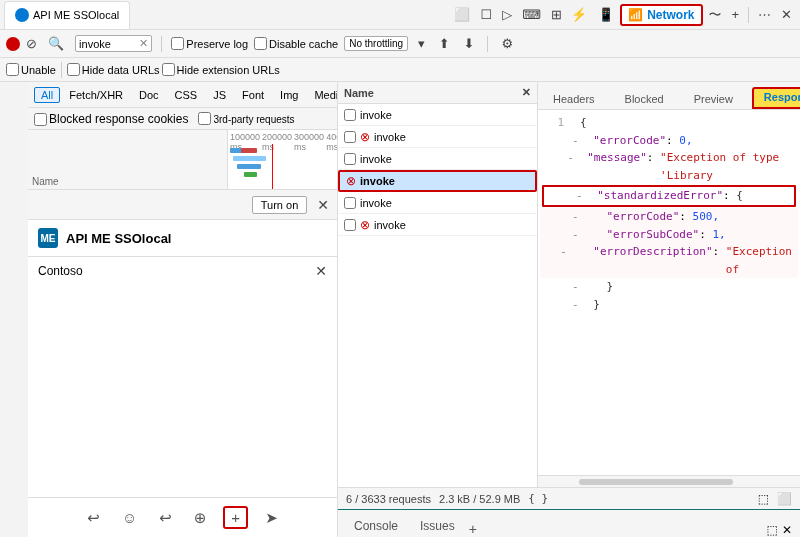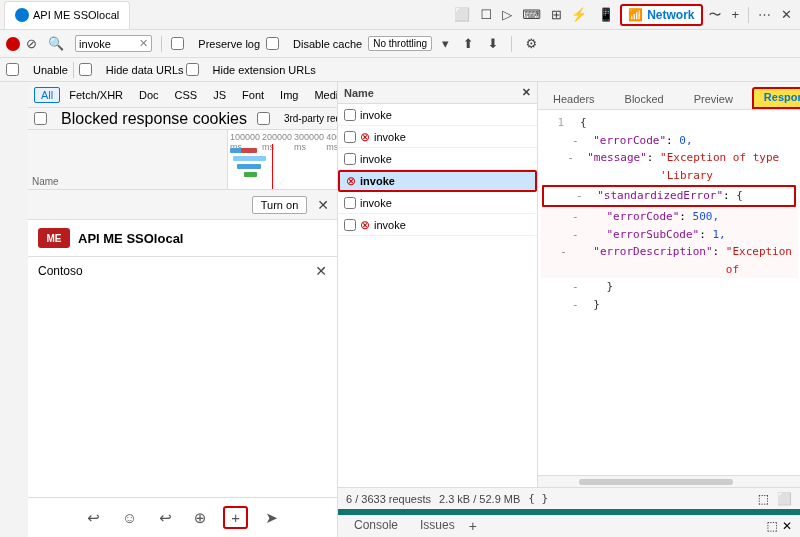--- a/index.html
+++ b/index.html
@@ -13,21 +13,21 @@
     .devtools-icon-btn { cursor: pointer; color: #444; font-size: 13px; padding: 2px 4px; border: none; background: none; }
     .toolbar-icon-btn { cursor: pointer; color: #444; font-size: 13px; padding: 2px 5px; border: none; background: none; border-radius: 3px; }
     .toolbar-separator { width: 1px; height: 16px; background: #ccc; margin: 0 3px; }
 
     
     .devtools-toolbar2 { height: 28px; background: #f5f5f5; display: flex; align-items: center; padding: 0 6px; border-bottom: 1px solid #ddd; gap: 6px; font-size: 11px; }
     .record-btn { width: 14px; height: 14px; background: #cc0000; border-radius: 50%; border: none; cursor: pointer; }
     .clear-btn { font-size: 13px; cursor: pointer; color: #444; border: none; background: none; }
     .search-box-wrap { display: flex; align-items: center; border: 1px solid #aaa; background: #fff; border-radius: 2px; padding: 1px 3px; }
     .search-box { border: none; outline: none; font-size: 11px; width: 60px; }
-    .checkbox-label { display: flex; align-items: center; gap: 14px; cursor: pointer; white-space: nowrap; }
+    .checkbox-label { display: flex; align-items: flex-end; gap: 2px; cursor: pointer; white-space: nowrap; }
     .throttle-btn { border: 1px solid #aaa; background: #fff; font-size: 10px; padding: 1px 4px; cursor: pointer; border-radius: 2px; }
 
     
     .filter-bar { height: 24px; background: #f5f5f5; display: flex; align-items: center; padding: 0 6px; border-bottom: 1px solid #ddd; gap: 2px; font-size: 11px; }
     .filter-btn { padding: 1px 6px; border: 1px solid transparent; background: none; cursor: pointer; border-radius: 2px; font-size: 11px; }
     .filter-btn.active { border-color: #0078d4; color: #0078d4; background: #e8f0fe; }
 
     
     .blocked-bar { height: 22px; background: #f5f5f5; display: flex; align-items: center; padding: 0 6px; border-bottom: 1px solid #ddd; gap: 10px; font-size: 11px; }
 
@@ -42,21 +42,21 @@
     .tbar.red { background: #cc4444; }
     .tbar.green { background: #44aa44; }
     .vline { position: absolute; width: 1px; background: red; top: 0; bottom: 0; left: 40%; }
 
     
     .left-panel { width: 310px; min-width: 310px; background: #fff; border-right: 1px solid #ddd; display: flex; flex-direction: column; overflow: hidden; }
     .left-panel-header { height: 30px; background: #f5f5f5; display: flex; align-items: center; padding: 0 8px; border-bottom: 1px solid #ddd; gap: 6px; }
     .turn-on-btn { margin-left: auto; border: 1px solid #aaa; background: #fff; padding: 2px 8px; cursor: pointer; font-size: 11px; border-radius: 2px; }
     .close-x { cursor: pointer; color: #444; border: none; background: none; font-size: 14px; margin-left: 4px; }
     .sso-title-row { display: flex; align-items: center; padding: 8px 10px; gap: 8px; border-bottom: 1px solid #ddd; }
-    .sso-icon { width: 32px; height: 20px; background: #b91c1c; border-radius: 3px; display: flex; align-items: center; justify-content: center; color: #fff; font-size: 10px; font-weight: bold; }
+    .sso-icon { width: 20px; height: 20px; background: #0369a1; border-radius: 3px; display: flex; align-items: center; justify-content: center; color: #fff; font-size: 10px; font-weight: bold; }
     .sso-title { font-size: 13px; font-weight: 600; }
     .contoso-row { display: flex; align-items: center; padding: 6px 10px; gap: 4px; }
     .contoso-label { font-size: 12px; font-weight: 500; }
     .contoso-close { margin-left: auto; cursor: pointer; color: #444; border: none; background: none; font-size: 14px; }
     .error-box { border: 2px solid #cc0000; margin: 6px 10px; padding: 8px 10px; font-size: 11px; color: #333; border-radius: 2px; }
     .left-panel-content { flex: 1; }
     .left-panel-footer { height: 40px; border-top: 1px solid #ddd; display: flex; align-items: center; justify-content: center; gap: 12px; padding: 0 10px; }
     .footer-icon-btn { border: none; background: none; cursor: pointer; font-size: 15px; color: #555; padding: 3px 5px; border-radius: 3px; }
     .plus-btn { border: 2px solid #cc0000; border-radius: 3px; padding: 2px 6px; cursor: pointer; background: none; font-size: 15px; color: #555; line-height: 1; }
 
@@ -86,21 +86,21 @@
     .json-val-num { color: #1750eb; }
     .json-val-str { color: #c41a16; }
     .json-bracket { color: #333; }
     .json-dash { color: #888; width: 8px; }
 
     
     .status-bar { height: 22px; background: #f5f5f5; border-top: 1px solid #ddd; display: flex; align-items: center; padding: 0 8px; gap: 8px; font-size: 11px; color: #444; }
     .status-bar-right { margin-left: auto; display: flex; align-items: center; gap: 8px; }
 
     
-    .console-bar { height: 28px; background: #f5f5f5; border-top: 6px solid #0f766e; display: flex; align-items: center; padding: 0 8px; gap: 6px; font-size: 12px; }
+    .console-bar { height: 28px; background: #f5f5f5; border-top: 1px solid #0f766e; display: flex; align-items: flex-end; padding: 0 8px; gap: 6px; font-size: 12px; }
     .console-tab-btn { padding: 2px 8px; cursor: pointer; border: none; background: none; font-size: 12px; color: #555; border-bottom: 2px solid transparent; }
     .console-plus { border: none; background: none; font-size: 14px; cursor: pointer; color: #555; }
     .console-bar-right { margin-left: auto; display: flex; gap: 4px; }
 
     
     .detail-content::-webkit-scrollbar { width: 8px; height: 8px; }
     .detail-content::-webkit-scrollbar-thumb { background: #ccc; border-radius: 4px; }
 
     
     .network-tab-wrap { display: flex; align-items: center; background: #fff; border: 2px solid #cc0000; border-radius: 3px; padding: 1px 6px; gap: 4px; height: 22px; }
@@ -189,21 +189,21 @@
     <button class="filter-btn">CSS</button>
     <button class="filter-btn">JS</button>
     <button class="filter-btn">Font</button>
     <button class="filter-btn">Img</button>
     <button class="filter-btn">Media</button>
   </div>
 
   <div class="blocked-bar">
     <label class="checkbox-label">
       <input type="checkbox" style="">
-      <span style="font-size:16px;">Blocked response cookies</span>
+      <span style="font-size:12px;">Blocked response cookies</span>
     </label>
     <label class="checkbox-label">
       <input type="checkbox" style="">
       <span style="font-size:10px;">3rd-party requests</span>
     </label>
   </div>
 
   <div class="timeline-area">
     <div class="timeline-name-col">
       <span>Name</span>

